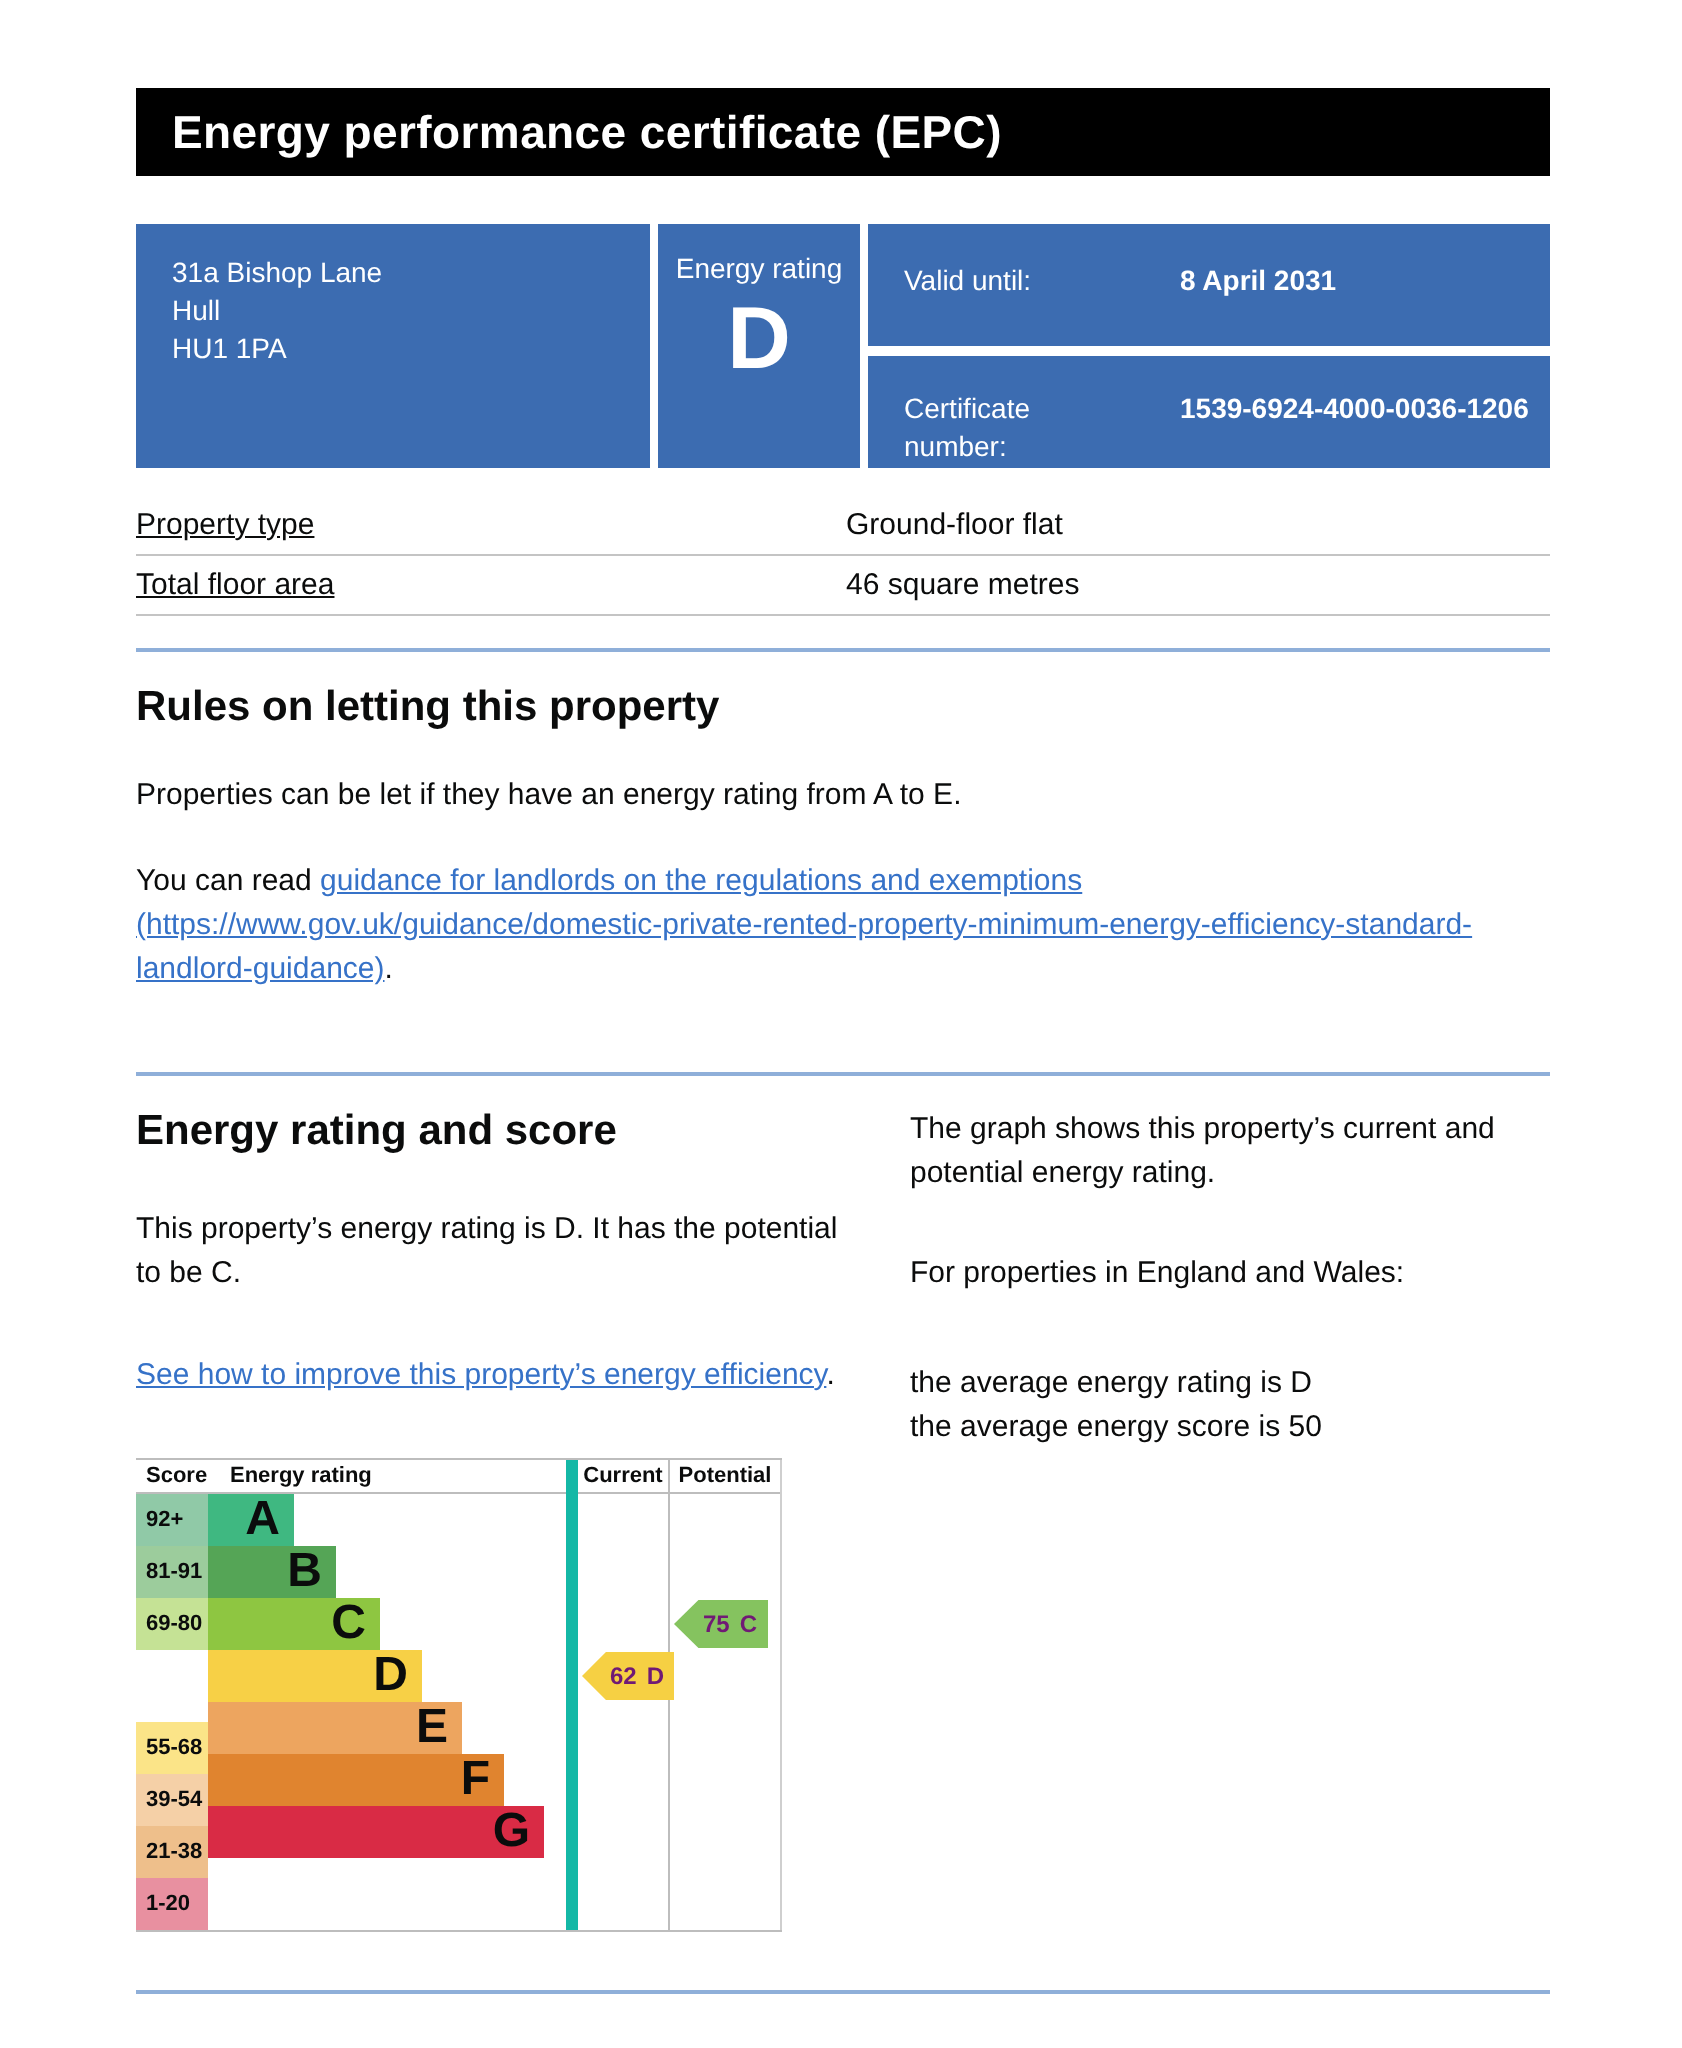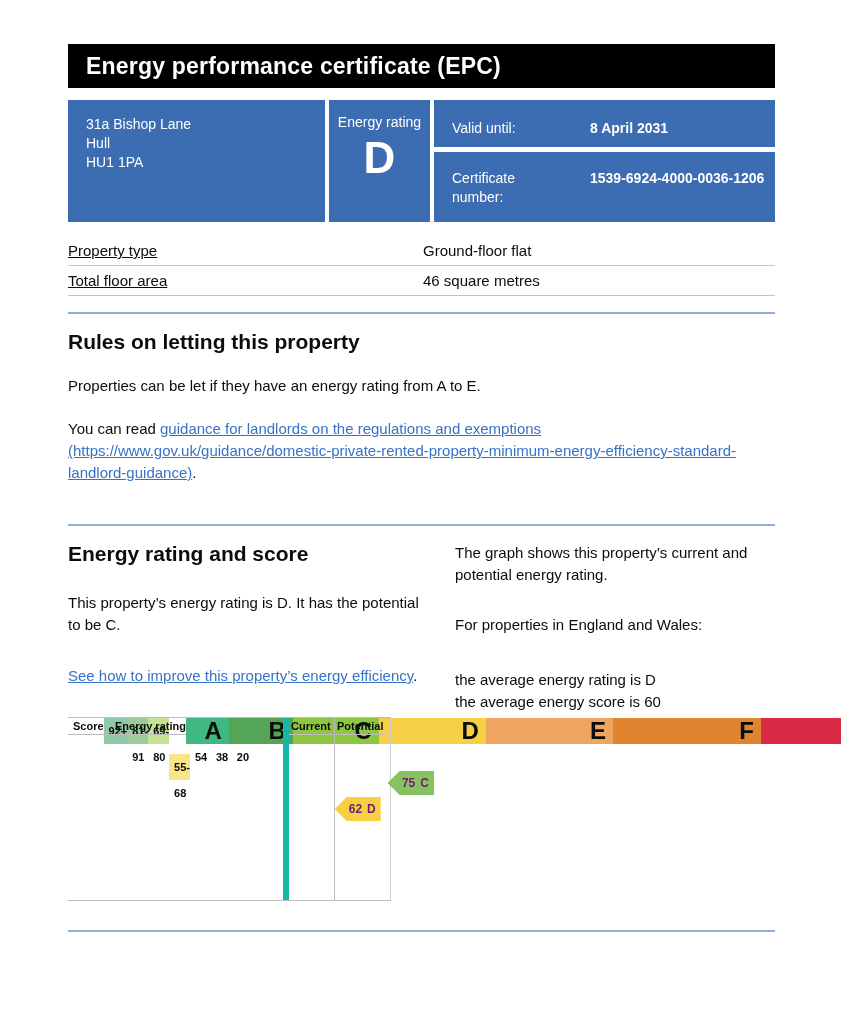--- a/index.html
+++ b/index.html
@@ -26,29 +26,29 @@
     background: var(--header-bar, #000);
     color: #fff;
     font-size: 23px;
     font-weight: bold;
     line-height: 44px;
     padding-left: 18px;
     letter-spacing: 0.2px;
   }
 
   
-  .summary-row { margin-top: 12px; display: flex; gap: 4px; height: 122px; }
+  .summary-row { margin-top: 24px; display: flex; gap: 4px; height: 122px; }
   .blue-box { background: var(--panel-blue, #3c6cb1); color: #fff; }
   .address-box { width: 257px; padding: 15px 0 0 18px; font-size: 14px; line-height: 19px; }
   .rating-box { width: 101px; text-align: center; padding-top: 14px; }
   .rating-box .rating-label { font-size: 14px; }
   .rating-box .rating-letter { font-size: 44px; font-weight: bold; margin-top: 6px; line-height: 44px; }
   .right-stack { width: 341px; display: flex; flex-direction: column; gap: 5px; }
   .kv-box { display: flex; padding: 0 0 0 18px; }
-  .kv-box.valid { height: 47px; align-items: flex-start; padding-top: 19px; }
+  .kv-box.valid { height: 61px; align-items: flex-start; padding-top: 19px; }
   .kv-box.cert { flex: 1; padding-top: 17px; }
   .kv-label { width: 138px; font-size: 14px; line-height: 19px; }
   .kv-label .wrap { display: block; width: 90px; }
   .kv-value { font-weight: bold; font-size: 14px; line-height: 19px; }
 
   
   .facts { margin-top: 14px; font-size: 15px; }
   .facts-row { display: flex; height: 30px; align-items: center; border-bottom: 1px solid #c4c4c4; }
   .facts-label { width: 355px; text-decoration: underline; }
 
@@ -76,21 +76,21 @@
 
   
   .epc-chart {
     margin-top: 30px;
     width: 323px;
     display: flex;
     border-top: 1px solid #bdbdbd;
     border-bottom: 1px solid #bdbdbd;
     background: #fff;
   }
-  .epc-col { display: flex; flex-direction: row; }
+  .epc-col { display: flex; flex-direction: column; }
   .epc-header {
     height: 17px;
     font-size: 11px;
     font-weight: bold;
     line-height: 16px;
     border-bottom: 1px solid #bdbdbd;
     white-space: nowrap;
   }
   .epc-score-col { width: 36px; }
   .epc-score-col .epc-header { padding-left: 5px; }
@@ -244,21 +244,21 @@
               </div>
             </div>
           </div>
       </div>
 
       <div class="col-right">
         <p class="p1">The graph shows this property’s current and potential energy rating.</p>
         <p class="p3">For properties in England and Wales:</p>
         <div class="avg-lines">
           <div>the average energy rating is D</div>
-          <div>the average energy score is 60</div>
+          <div>the average energy score is 50</div>
         </div>
       </div>
     </div>
 
     <hr class="blue-rule rule-3">
 
   </div>
 </div>
 
 </body></html>

